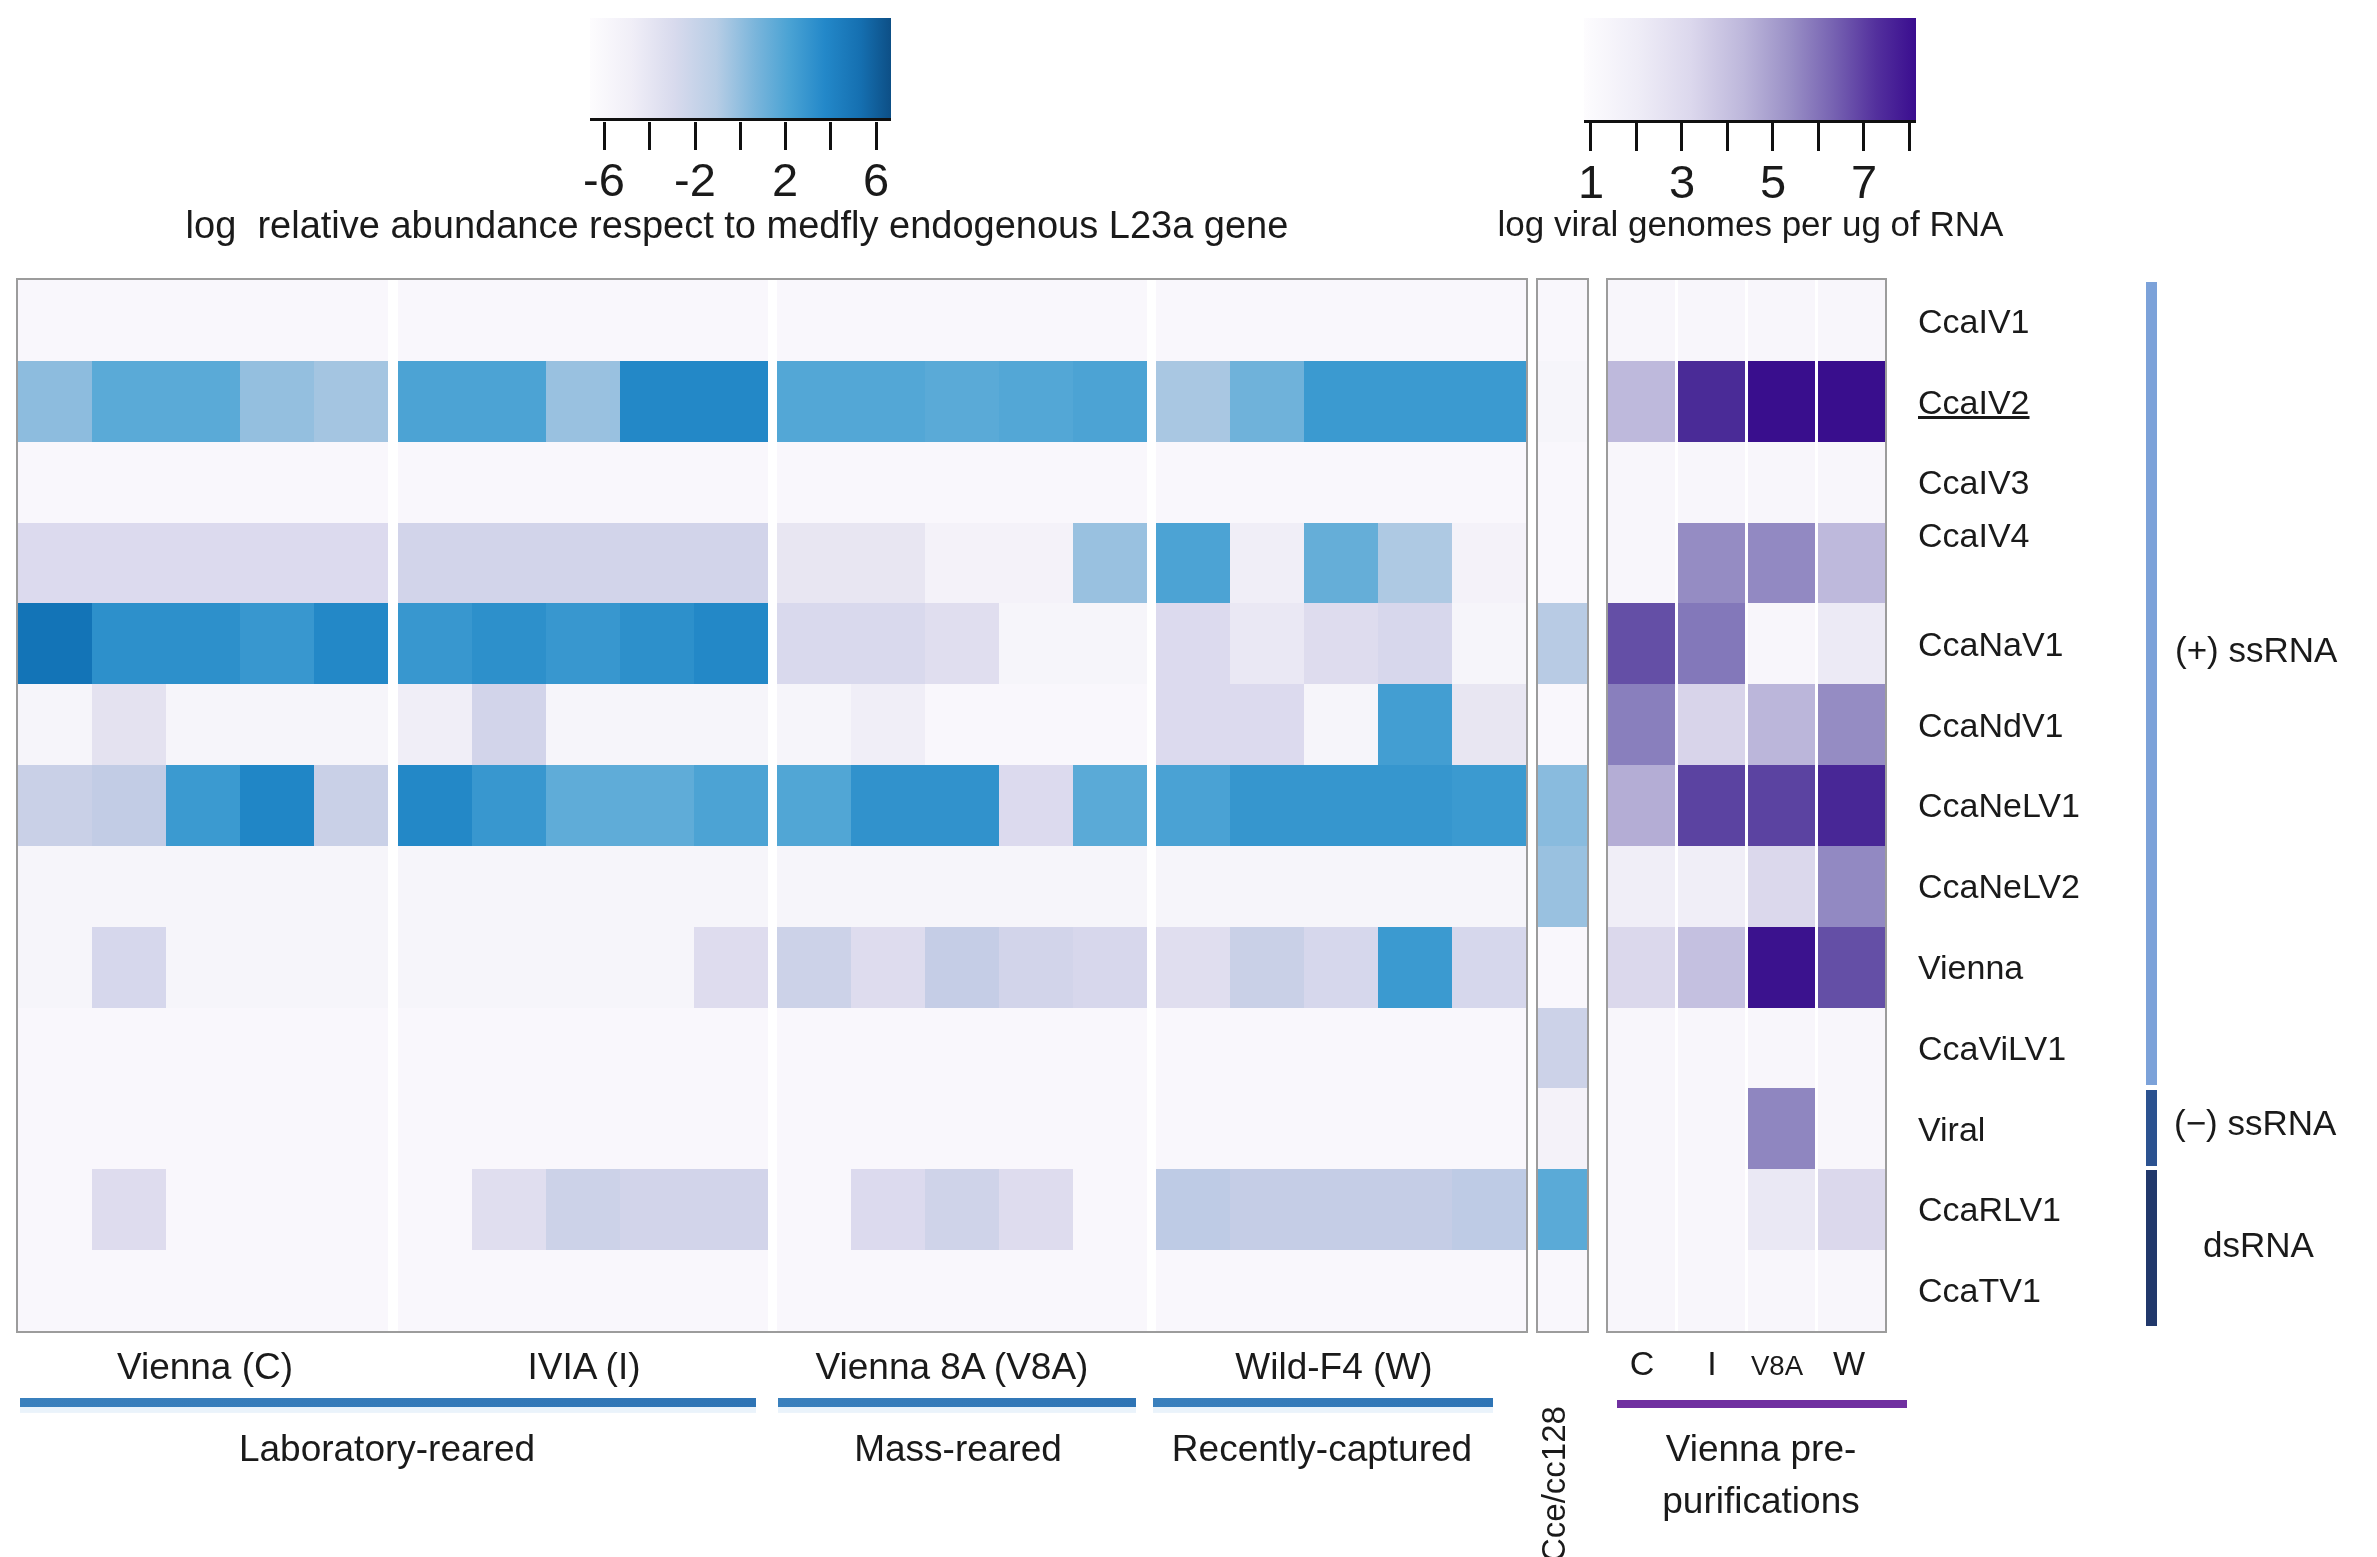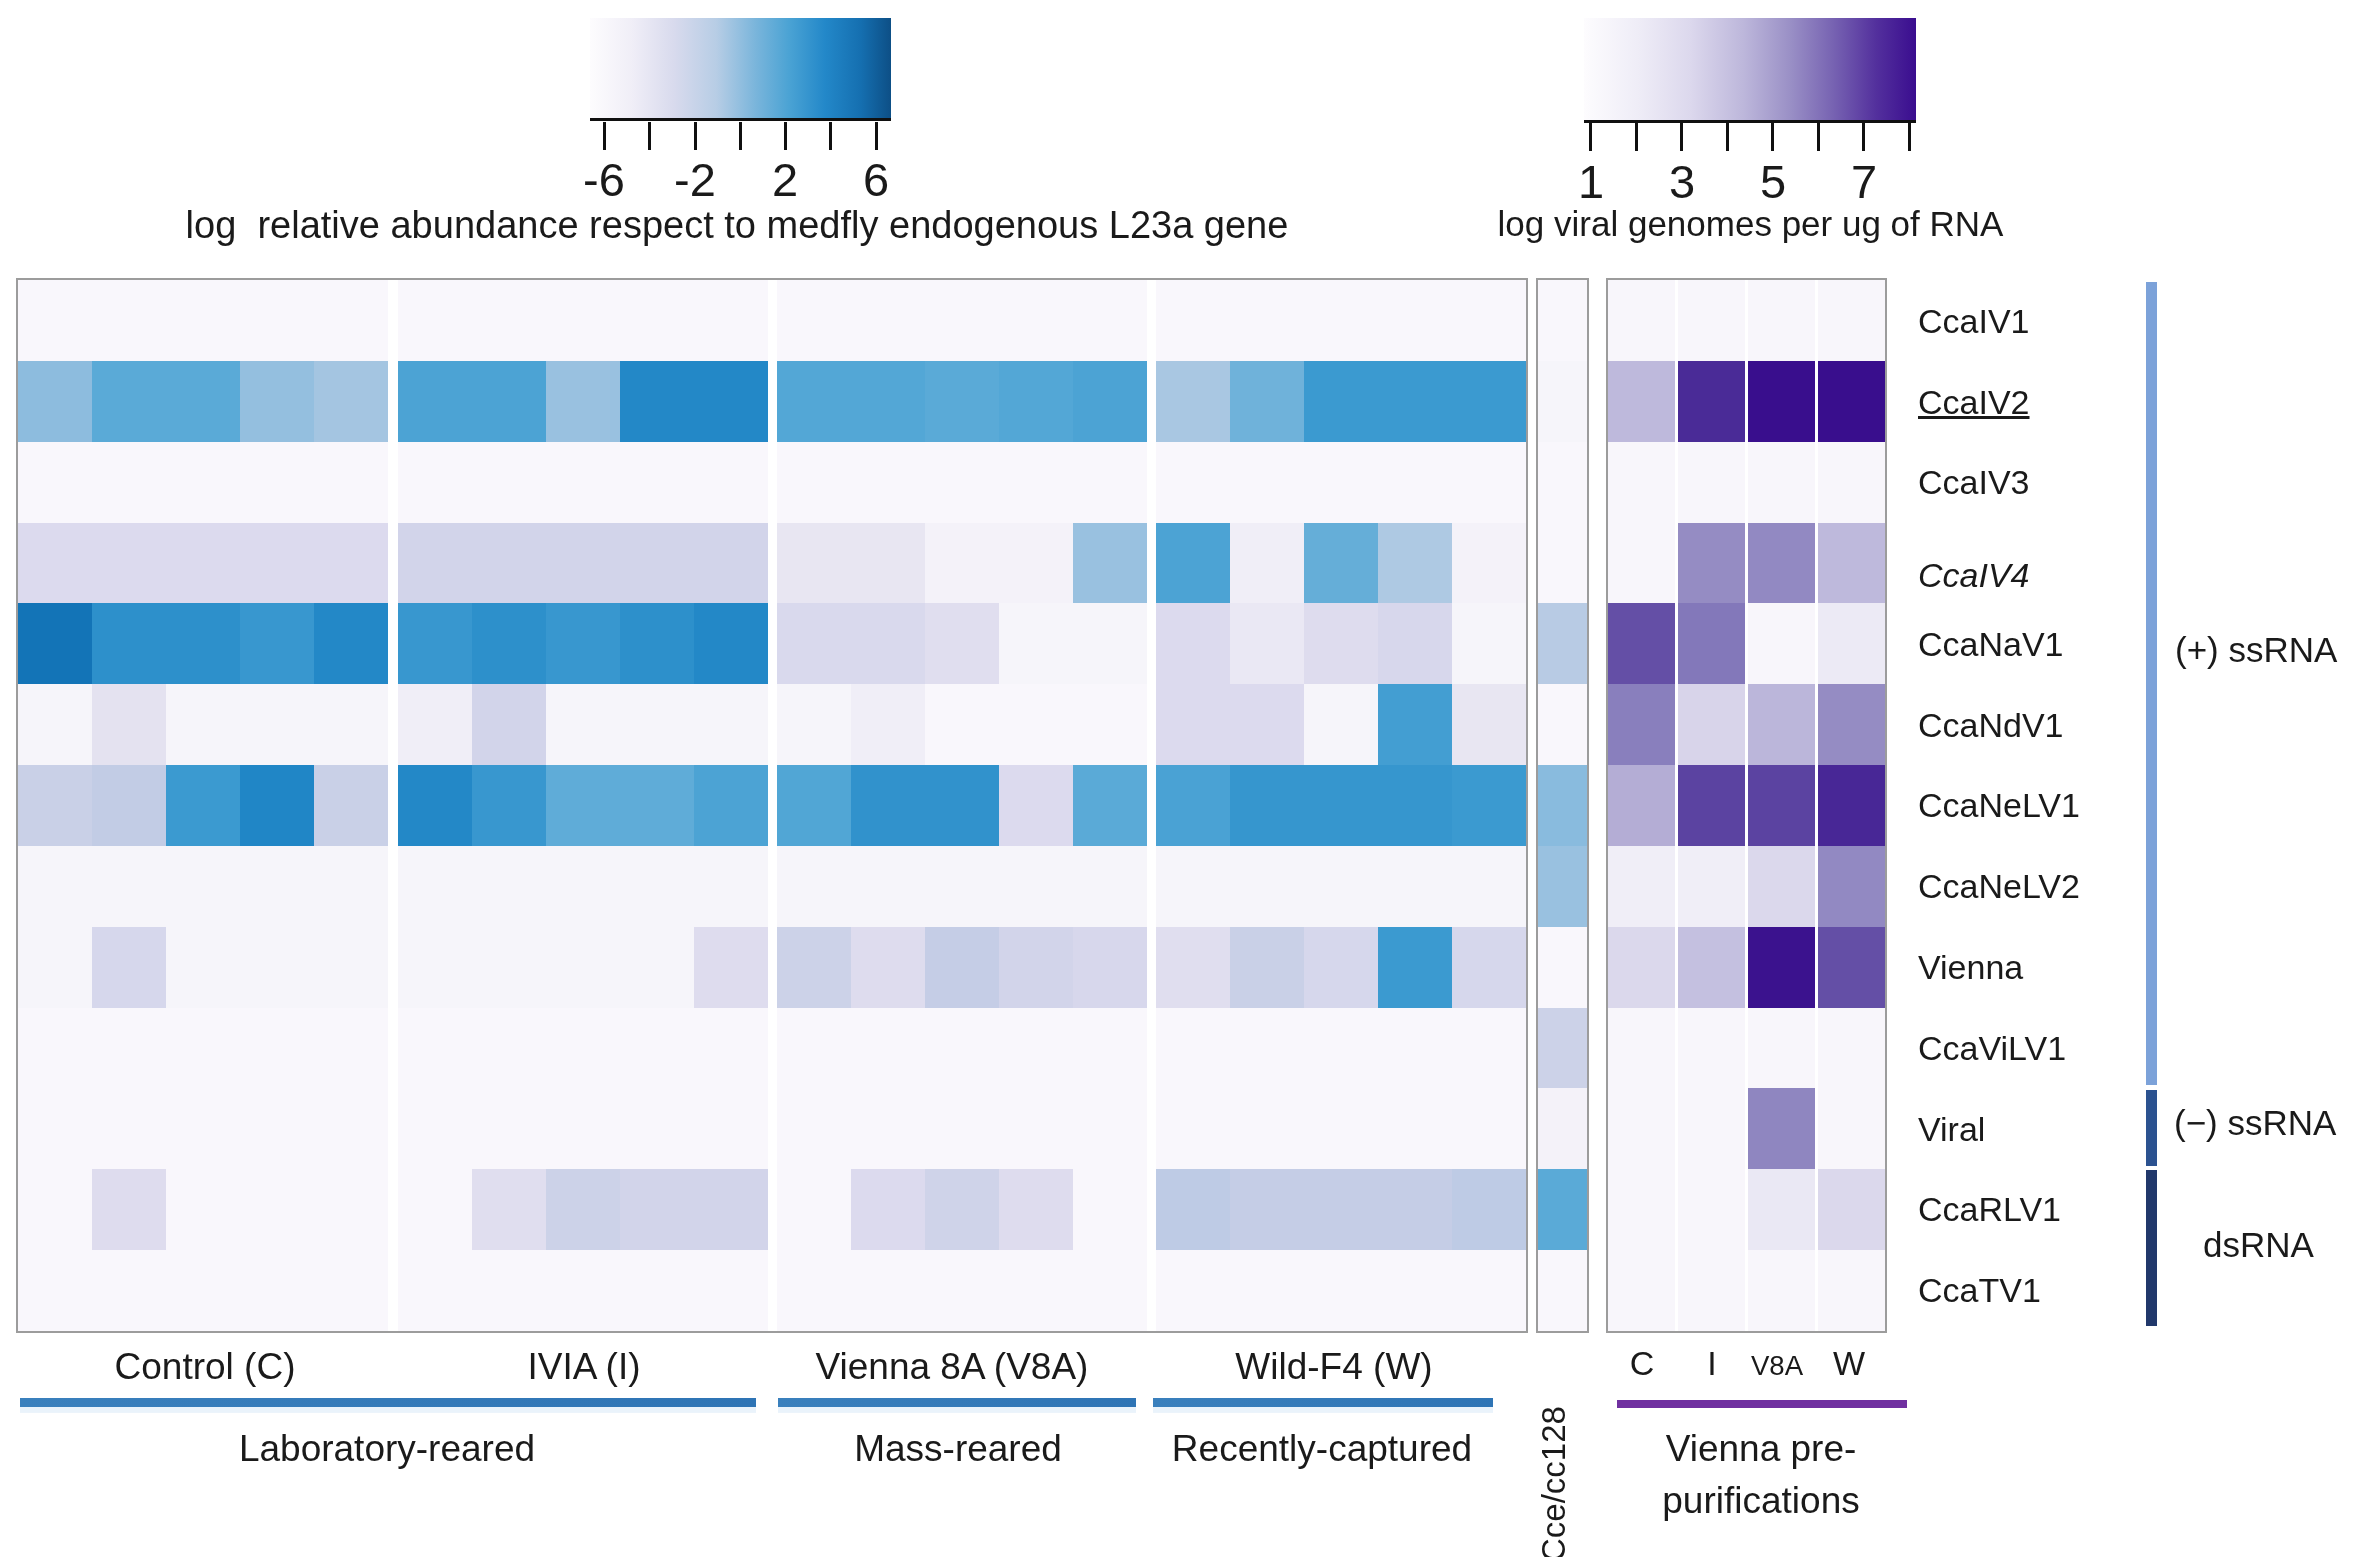--- a/index.html
+++ b/index.html
@@ -488,21 +488,21 @@
         <div style="background: rgb(248, 246, 251);"></div>
         <div style="background: rgb(248, 246, 251);"></div>
         <div style="background: rgb(248, 246, 251);"></div>
       </div>
     </div>
 
   <div id="rowLabels">
       <div class="row-label" style="top: 304px;">CcaIV1</div>
       <div class="row-label" style="top: 385px; text-decoration: underline;">CcaIV2</div>
       <div class="row-label" style="top: 465px;">CcaIV3</div>
-      <div class="row-label" style="top: 558px; font-style: italic;">CcaIV4</div>
+      <div class="row-label" style="top: 518px;">CcaIV4</div>
       <div class="row-label" style="top: 627px;">CcaNaV1</div>
       <div class="row-label" style="top: 708px;">CcaNdV1</div>
       <div class="row-label" style="top: 788px;">CcaNeLV1</div>
       <div class="row-label" style="top: 869px;">CcaNeLV2</div>
       <div class="row-label" style="top: 950px;">Vienna</div>
       <div class="row-label" style="top: 1031px;">CcaViLV1</div>
       <div class="row-label" style="top: 1112px;">Viral</div>
       <div class="row-label" style="top: 1192px;">CcaRLV1</div>
       <div class="row-label" style="top: 1273px;">CcaTV1</div>
     </div>
@@ -510,21 +510,21 @@
   <div id="sideAnno">
       <div class="side-bar" style="top: 282px; height: 803px; background: rgb(124, 162, 217);"></div>
       <div class="side-label" style="left: 2175px; top: 632px;">(+) ssRNA</div>
       <div class="side-bar" style="top: 1090px; height: 76px; background: rgb(43, 82, 144);"></div>
       <div class="side-label" style="left: 2174px; top: 1105px;">(−) ssRNA</div>
       <div class="side-bar" style="top: 1170px; height: 156px; background: rgb(33, 56, 107);"></div>
       <div class="side-label" style="left: 2203px; top: 1227px;">dsRNA</div>
     </div>
 
   <div id="bottomAnno">
-      <div class="group-label" style="left: 205px;">Control (C)</div>
+      <div class="group-label" style="left: 205px;">Vienna (C)</div>
       <div class="group-label" style="left: 584px;">IVIA (I)</div>
       <div class="group-label" style="left: 952px;">Vienna 8A (V8A)</div>
       <div class="group-label" style="left: 1334px;">Wild-F4 (W)</div>
       <div class="underline blue" style="left: 19.7px; width: 736px;"></div>
       <div class="underline blue" style="left: 778px; width: 358px;"></div>
       <div class="underline blue" style="left: 1153px; width: 340px;"></div>
       <div class="rearing-label" style="left: 387px;">Laboratory-reared</div>
       <div class="rearing-label" style="left: 958px;">Mass-reared</div>
       <div class="rearing-label" style="left: 1322px;">Recently-captured</div>
       <div class="cce-label">Cce/cc128</div>

